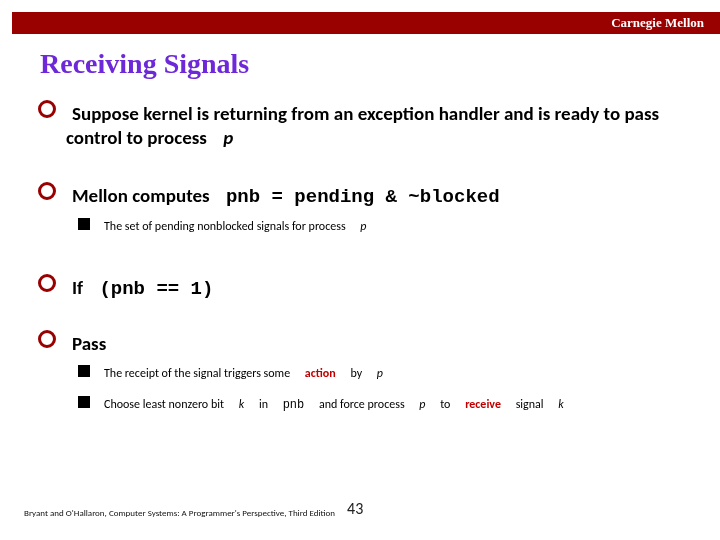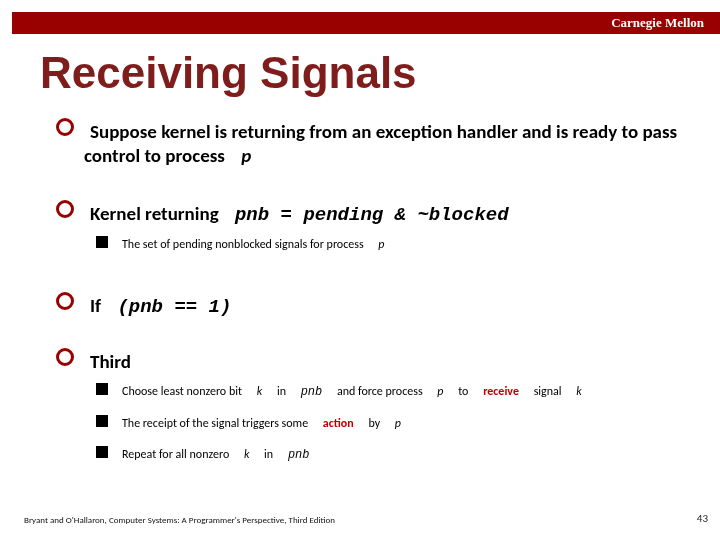--- a/index.html
+++ b/index.html
@@ -19,37 +19,36 @@
     align-items: center;
     padding-right: 10px;
   }
   .institution {
     color: #fff;
     font-family: "Times New Roman", serif;
     font-weight: bold;
     font-size: 13px;
   }
   .title {
-    font-family: Liberation Sans, sans-serif;
+    font-family: Liberation Serif, serif;
     font-weight: bold;
-    font-size: 44px;
-    color: #7f1d1d;
+    font-size: 28px;
+    color: #6d28d9;
     padding: 14px 0 10px 28px;
   }
   .content {
     padding-left: 48px;
     padding-right: 30px;
   }
   .top-item {
     position: relative;
     margin-bottom: 22px;
     font-size: 19px;
     font-weight: bold;
     line-height: 1.25;
-    margin-left: 18px;
   }
   .top-item.tight { margin-bottom: 6px; }
   .ring {
     position: absolute;
     left: -22px;
     top: 4px;
     width: 11px;
     height: 11px;
     border: 3px solid #990000;
     border-radius: 50%;
@@ -65,85 +64,79 @@
   .sq {
     position: absolute;
     left: 12px;
     top: 5px;
     width: 8px;
     height: 8px;
     background: #000;
   }
   code, .code {
     font-family: "Courier New", monospace;
-    font-style: italic;
   }
   .ital { font-style: italic; }
   .act { color: #C00000; font-weight: bold; }
   .footer {
     position: absolute;
-    bottom: 9px;
+    bottom: 16px;
     left: 6px;
     right: 6px;
     display: flex;
-    justify-content: space-between;
     align-items: flex-end;
     font-size: 9px;
     color: #111;
   }
-  .pagenum { font-size: 11px; color: #222; }
+  .pagenum { font-size: 16px; color: #222; }
 </style>
 </head>
 <body>
 
 <div class="topbar">
   <span class="institution">Carnegie Mellon</span>
 </div>
 
 <div class="title">Receiving Signals</div>
 
 <div class="content">
 
   <div class="top-item">
     <span class="ring"></span>
     <span>Suppose kernel is returning from an exception handler and is ready to pass control to process </span><span class="ital">p</span>
   </div>
 
   <div class="top-item tight">
     <span class="ring"></span>
-    <span>Kernel returning </span><span class="code">pnb = pending &amp; ~blocked</span>
+    <span>Mellon computes </span><span class="code">pnb = pending &amp; ~blocked</span>
     <div class="sub">
       <span class="sq"></span>
       <span>The set of pending nonblocked signals for process </span><span class="ital">p</span>
     </div>
   </div>
 
   <div style="height:18px"></div>
 
   <div class="top-item tight">
     <span class="ring"></span>
     <span>If </span><span class="code">(pnb == 1)</span>
   </div>
 
   <div style="height:8px"></div>
 
   <div class="top-item tight">
     <span class="ring"></span>
-    <span>Third</span>
-    <div class="sub">
-      <span class="sq"></span>
-      <span>Choose least nonzero bit </span><span class="ital">k</span><span> in </span><span class="code">pnb</span><span> and force process </span><span class="ital">p</span><span> to </span><span class="act">receive</span><span> signal </span><span class="ital">k</span>
-    </div>
+    <span>Pass</span>
     <div class="sub">
       <span class="sq"></span>
       <span>The receipt of the signal triggers some </span><span class="act">action</span><span> by </span><span class="ital">p</span>
     </div>
     <div class="sub">
       <span class="sq"></span>
-      <span>Repeat for all nonzero </span><span class="ital">k</span><span> in </span><span class="code">pnb</span>
+      <span>Choose least nonzero bit </span><span class="ital">k</span><span> in </span><span class="code">pnb</span><span> and force process </span><span class="ital">p</span><span> to </span><span class="act">receive</span><span> signal </span><span class="ital">k</span>
     </div>
   </div>
 
 </div>
 
 <div class="footer">
   <span>Bryant and O'Hallaron, Computer Systems: A Programmer's Perspective, Third Edition</span>
   <span class="pagenum">43</span>
 </div>
 

